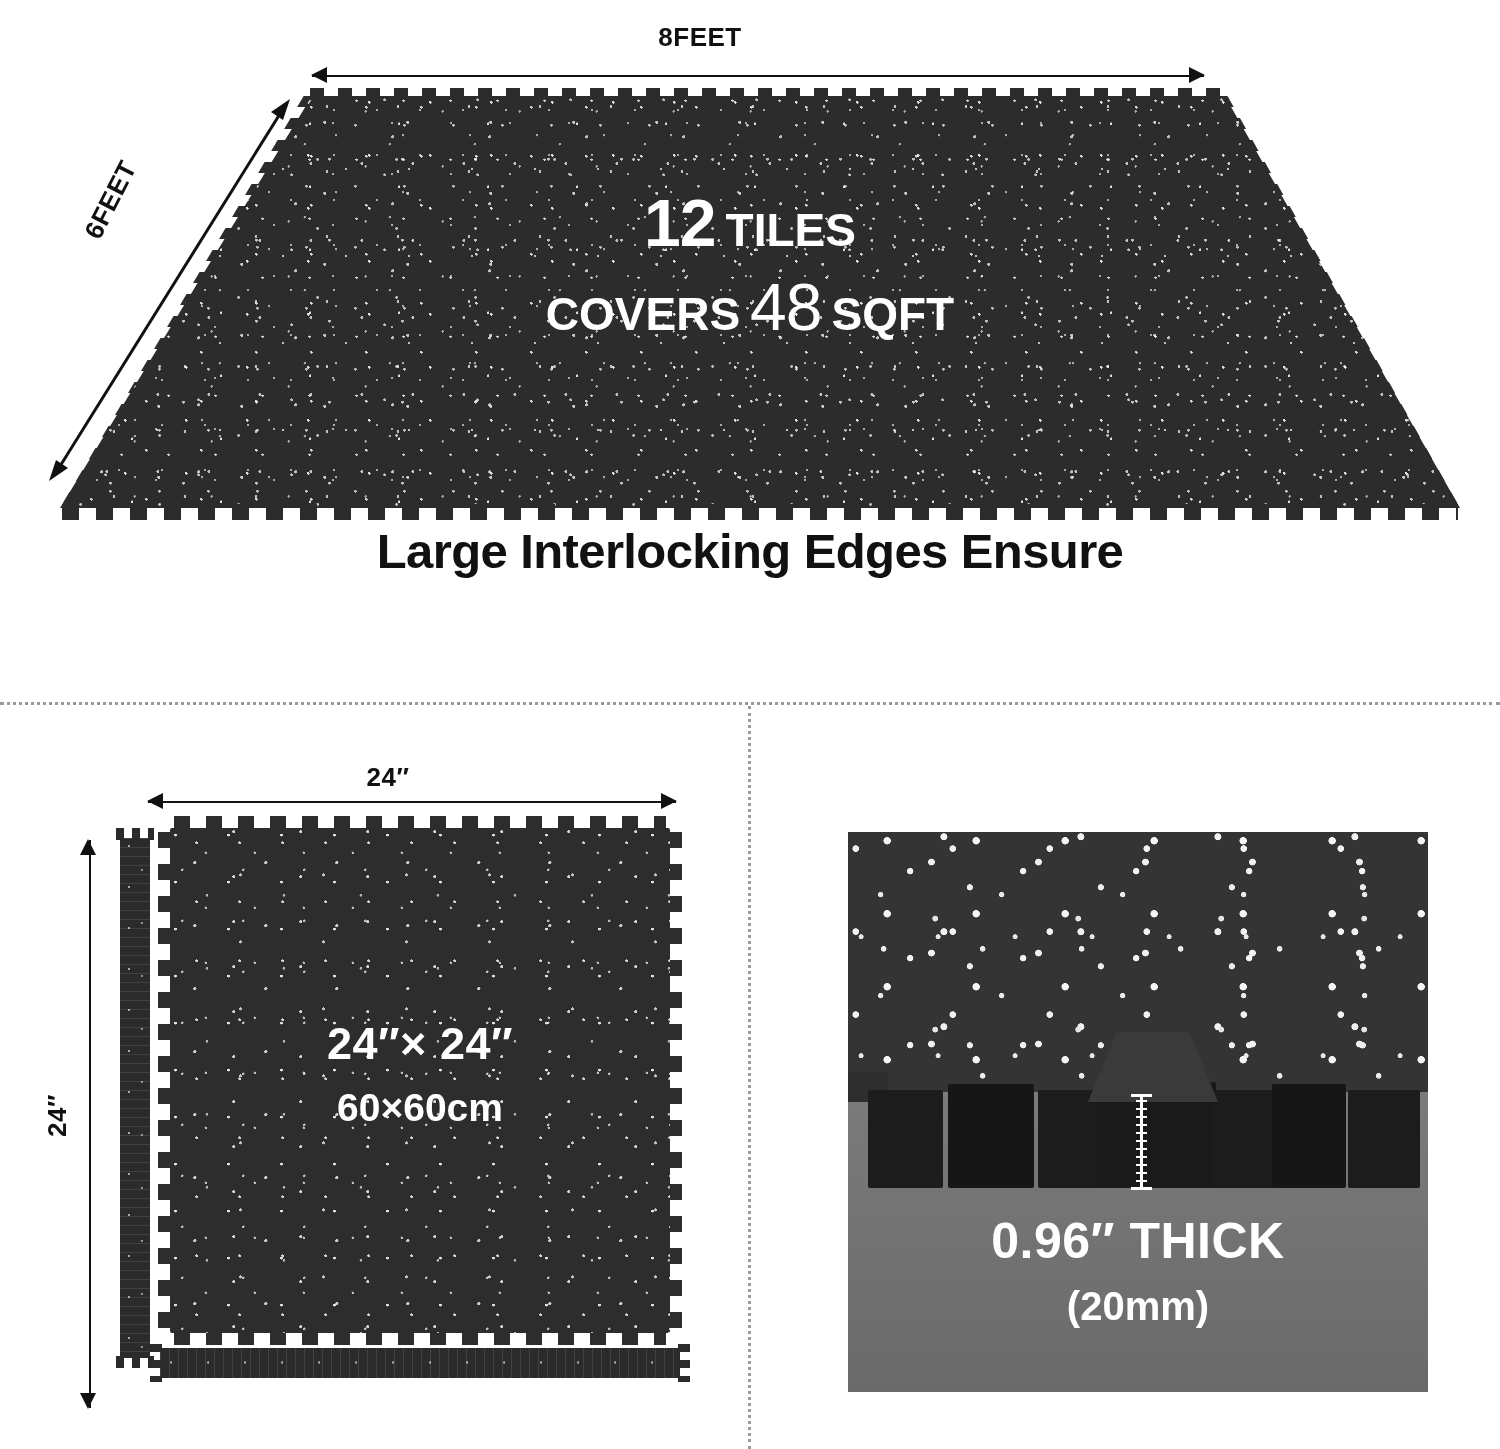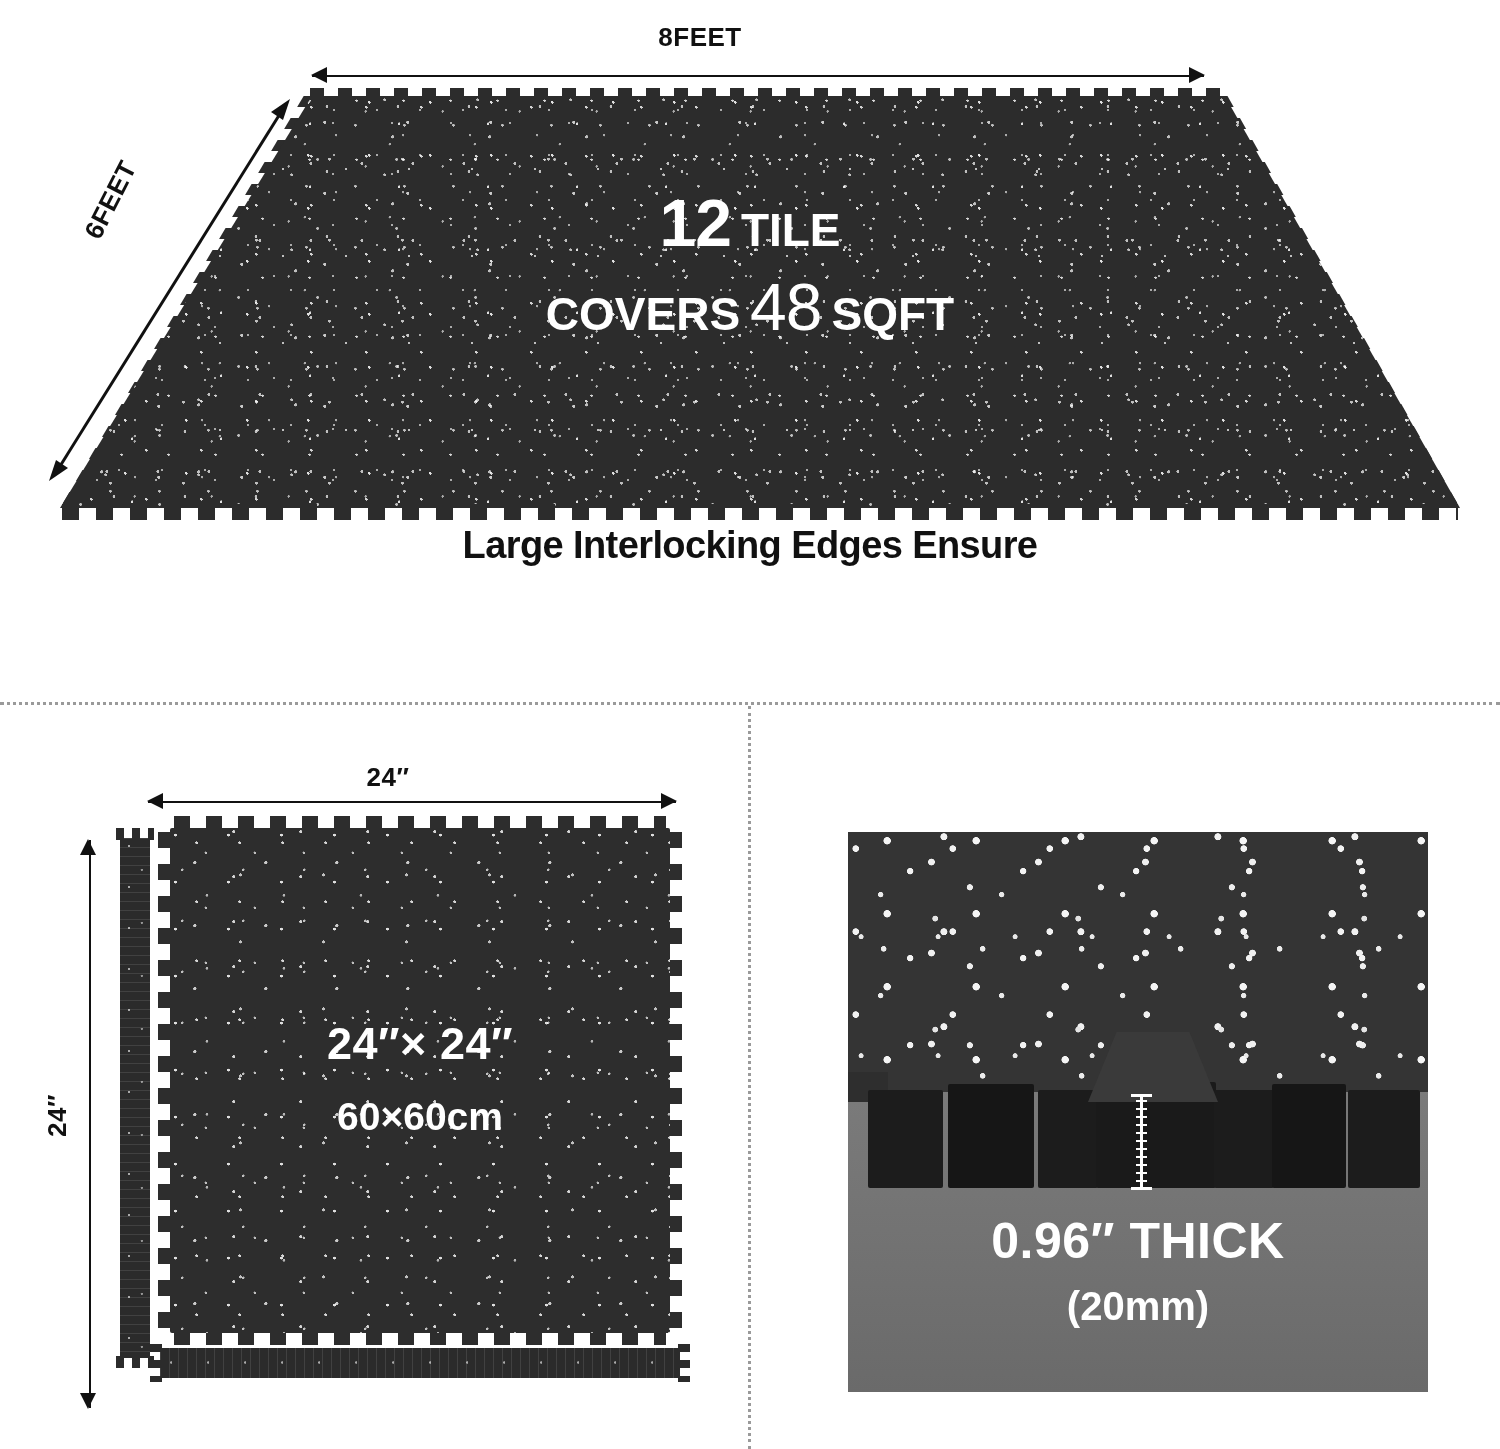--- a/index.html
+++ b/index.html
@@ -178,21 +178,21 @@
     font-size: 66px; font-weight: normal; vertical-align: baseline;
     margin: 0 10px; letter-spacing: -1px;
   }
 
   
   #top-headline {
     position: absolute;
     left: 0; top: 522px;
     width: 1500px;
     text-align: center;
-    font-size: 38px;
+    font-size: 49px;
     font-weight: bold;
     line-height: 1.22;
     letter-spacing: -0.6px;
     color: #111;
   }
 
   
   #hsep {
     position: absolute;
     left: 0; top: 702px; width: 1500px; height: 0;
@@ -325,21 +325,21 @@
     position: absolute;
     left: 0; top: 175px;
     width: 500px;
     text-align: center;
     color: #fff;
     line-height: 1.22;
     pointer-events: none;
   }
   #tile-label-1 { font-size: 45px; font-weight: bold; letter-spacing: .5px; }
   #tile-label-2 { font-size: 45px; font-weight: bold; margin-top: 14px; letter-spacing: .5px;}
-  #tile-label-3 { font-size: 39px; font-weight: bold; margin-top: 21px; }
+  #tile-label-3 { font-size: 39px; font-weight: bold; margin-top: 12px; }
 
   
   #br-photo {
     position: absolute;
     left: 848px; top: 832px;
     width: 580px; height: 560px;
     overflow: hidden;
     background: #6e6e6e;
   }
   .photo-floor {
@@ -429,21 +429,21 @@
   <div id="mat-trapezoid" class="abs">
     <div class="nub-strip-top"></div>
     <div class="nub-strip-left"></div>
     <div class="nub-strip-right"></div>
     <div class="mat-surface"></div>
     <div class="nub-strip-bottom"></div>
   </div>
 
   <div id="mat-overlay-text">
     <div id="mat-line-1">
-      <span class="big">12</span><span class="small">TILE</span>
+      <span class="big">12</span><span class="small">TILES</span>
     </div>
     <div id="mat-line-2">
       <span class="small">COVERS</span><span class="big">48</span><span class="small">SQFT</span>
     </div>
   </div>
 
   <div id="top-headline">
     <div>Large Interlocking Edges Ensure</div>
   </div>
 </div>

